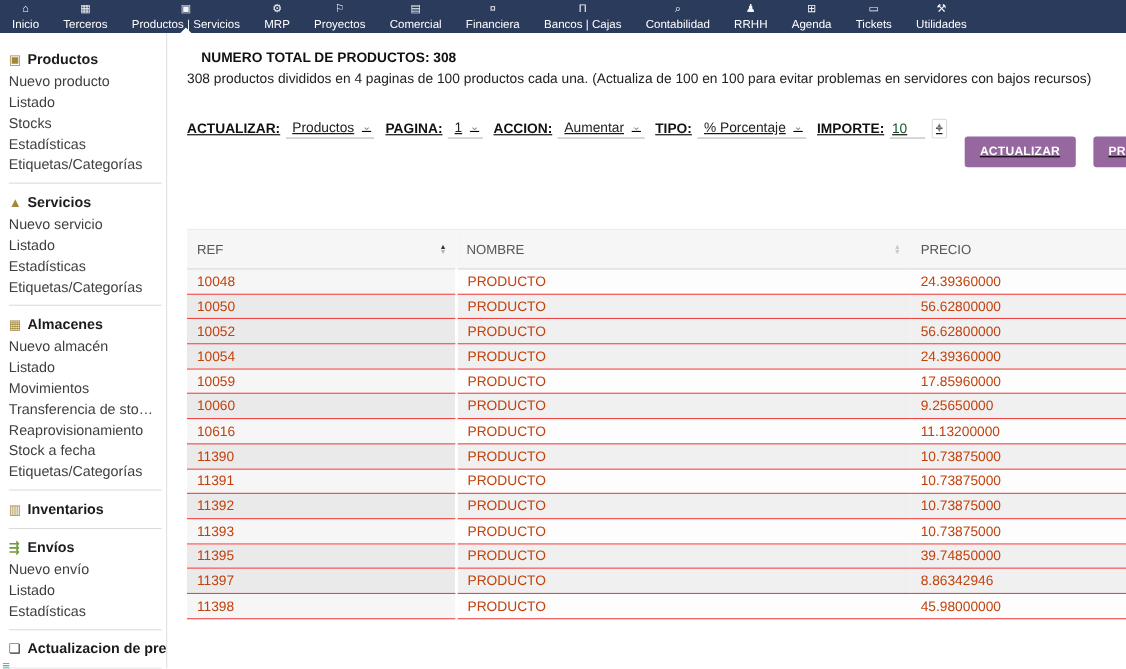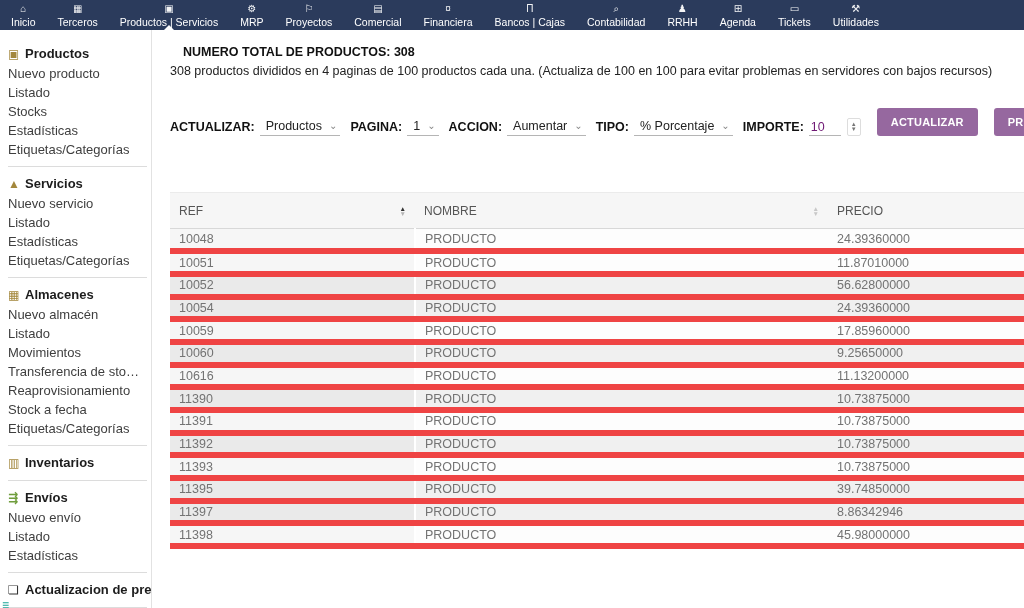--- a/index.html
+++ b/index.html
@@ -44,63 +44,64 @@
     cursor:pointer; white-space:nowrap; overflow:hidden; text-overflow:ellipsis;
   }
   .side-sep { border-top:1px solid #dcdcdc; margin:7px 4px 7px 8px; }
   .side-frag { position:absolute; bottom:-4px; left:2px; color:#1fa598; font-size:12px; }
 
   
   .main { position:absolute; top:30px; left:152px; width:872px; height:578px; padding:15px 0 0 18px; }
   .page-title { font-size:12.5px; font-weight:bold; color:#111; margin:0 0 5px 13px; }
   .page-sub   { font-size:12.5px; color:#222; margin:0; }
 
-  .form-row { display:flex; align-items:flex-end; margin-top:30px; }
+  .form-row { display:flex; align-items:flex-start; margin-top:30px;text-decoration:underline; }
   .f-group { display:flex; align-items:center; }
   .f-label { font-weight:bold; font-size:12.5px; color:#111; margin-right:5px; white-space:nowrap; }
   .sel {
     display:inline-flex; align-items:center; border-bottom:1px solid #b5b5b5;
     padding:1px 3px 2px 6px; margin-right:10px; cursor:pointer; white-space:nowrap;
   }
   .sel-val { font-size:12.5px; color:#222; }
   .chev { color:#888; font-size:10px; margin-left:7px; line-height:8px; }
   .num-input {
     width:32px; border:none; border-bottom:1px solid #b5b5b5; outline:none;
-    font-size:12.5px; color:#701a75; padding:1px 2px;
+    font-size:12.5px; color:#14532d; padding:1px 2px;
     font-family:"Liberation Sans","DejaVu Sans",sans-serif;
   }
   .spinner {
     display:inline-flex; flex-direction:column; margin-left:6px; color:#777;
     font-size:6px; line-height:5px; border:1px solid #ddd; border-radius:2px;
     padding:3px 3px; cursor:pointer;
   }
   .btn {
     background:#96689f; color:#fff; font-weight:bold; font-size:11px;
     padding:8px 14px; border:none; border-radius:3px; margin-left:16px;
     cursor:pointer; letter-spacing:.2px; white-space:nowrap;
     font-family:"Liberation Sans","DejaVu Sans",sans-serif;
+    margin-top:16px;
   }
 
   
   table.price-table { border-collapse:collapse; table-layout:fixed; width:854px; margin-top:56px; }
   .price-table col.c0 { width:245px; }
   .price-table col.c1 { width:413px; }
   .price-table col.c2 { width:196px; }
   .price-table th {
     background:#f6f6f6; font-weight:normal; color:#555; font-size:12px;
     text-align:left; padding:0 9px; height:36px;
     border-top:1px solid #ebebeb; border-bottom:1px solid #d8d8d8; cursor:pointer;
   }
   .th-inner { display:flex; align-items:center; justify-content:space-between; }
   .sort { display:inline-flex; flex-direction:column; font-size:6.5px; line-height:5px; color:#c8c8c8; }
   .sort.active span:first-child { color:#333; }
   .sort.active span:last-child  { color:#b5b5b5; }
   .price-table td {
-    font-size:12.5px; color:#737373; padding:0 9px; height:22.7px;
-    border-bottom:6px solid #ef4444; white-space:nowrap; overflow:hidden;
+    font-size:12.5px; color:#c2410c; padding:0 9px; height:22.7px;
+    border-bottom:1px solid #ef4444; white-space:nowrap; overflow:hidden;
   }
   .price-table td.c0 { border-right:2px solid #fff; }
   tr.odd  td { background:#fdfdfd; }
   tr.odd  td.c0 { background:#f6f6f6; }
   tr.even td { background:#f0f0f0; }
   tr.even td.c0 { background:#eaeaea; }
 </style>
 </head>
 <body>
 
@@ -303,24 +304,24 @@
             </div>
           </th>
         </tr>
       </thead>
     <tbody id="table-body">
         <tr class="odd">
           <td class="c0">10048</td>
           <td class="c1">PRODUCTO</td>
           <td class="c2">24.39360000</td>
         </tr>
-        <tr class="odd">
-          <td class="c0">10051</td>
-          <td class="c1">PRODUCTO</td>
-          <td class="c2">11.87010000</td>
+        <tr class="even">
+          <td class="c0">10050</td>
+          <td class="c1">PRODUCTO</td>
+          <td class="c2">56.62800000</td>
         </tr>
         <tr class="even">
           <td class="c0">10052</td>
           <td class="c1">PRODUCTO</td>
           <td class="c2">56.62800000</td>
         </tr>
         <tr class="even">
           <td class="c0">10054</td>
           <td class="c1">PRODUCTO</td>
           <td class="c2">24.39360000</td>

